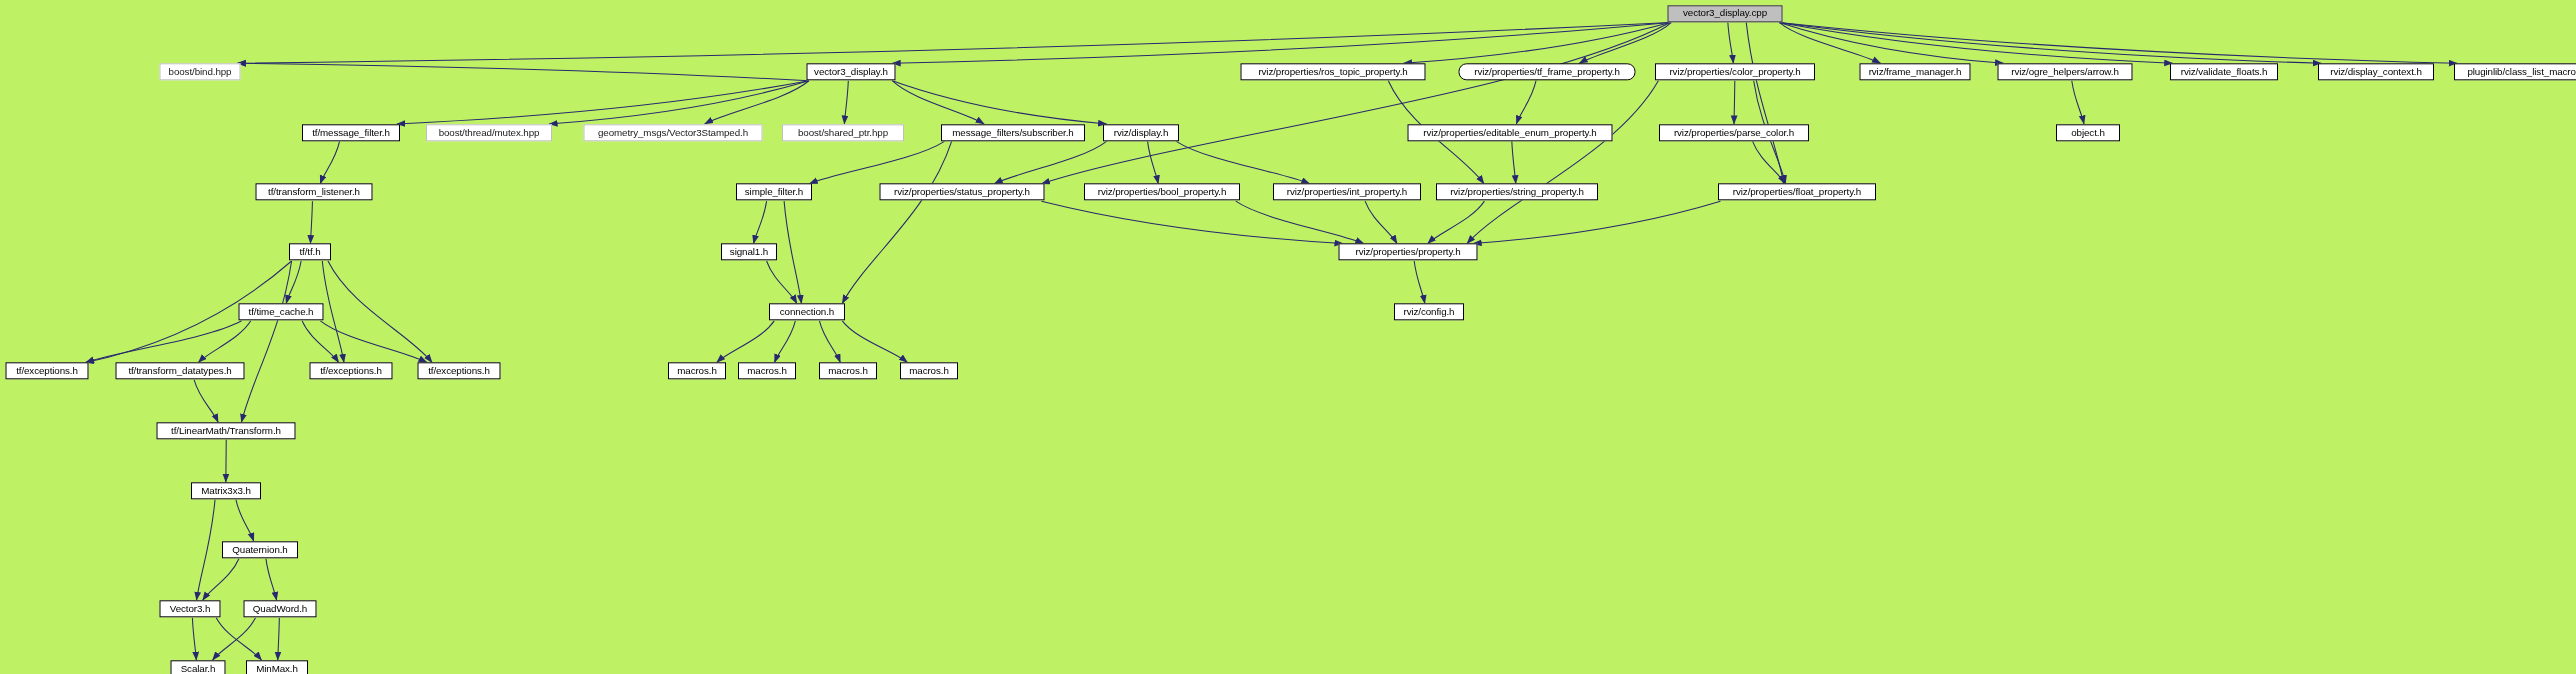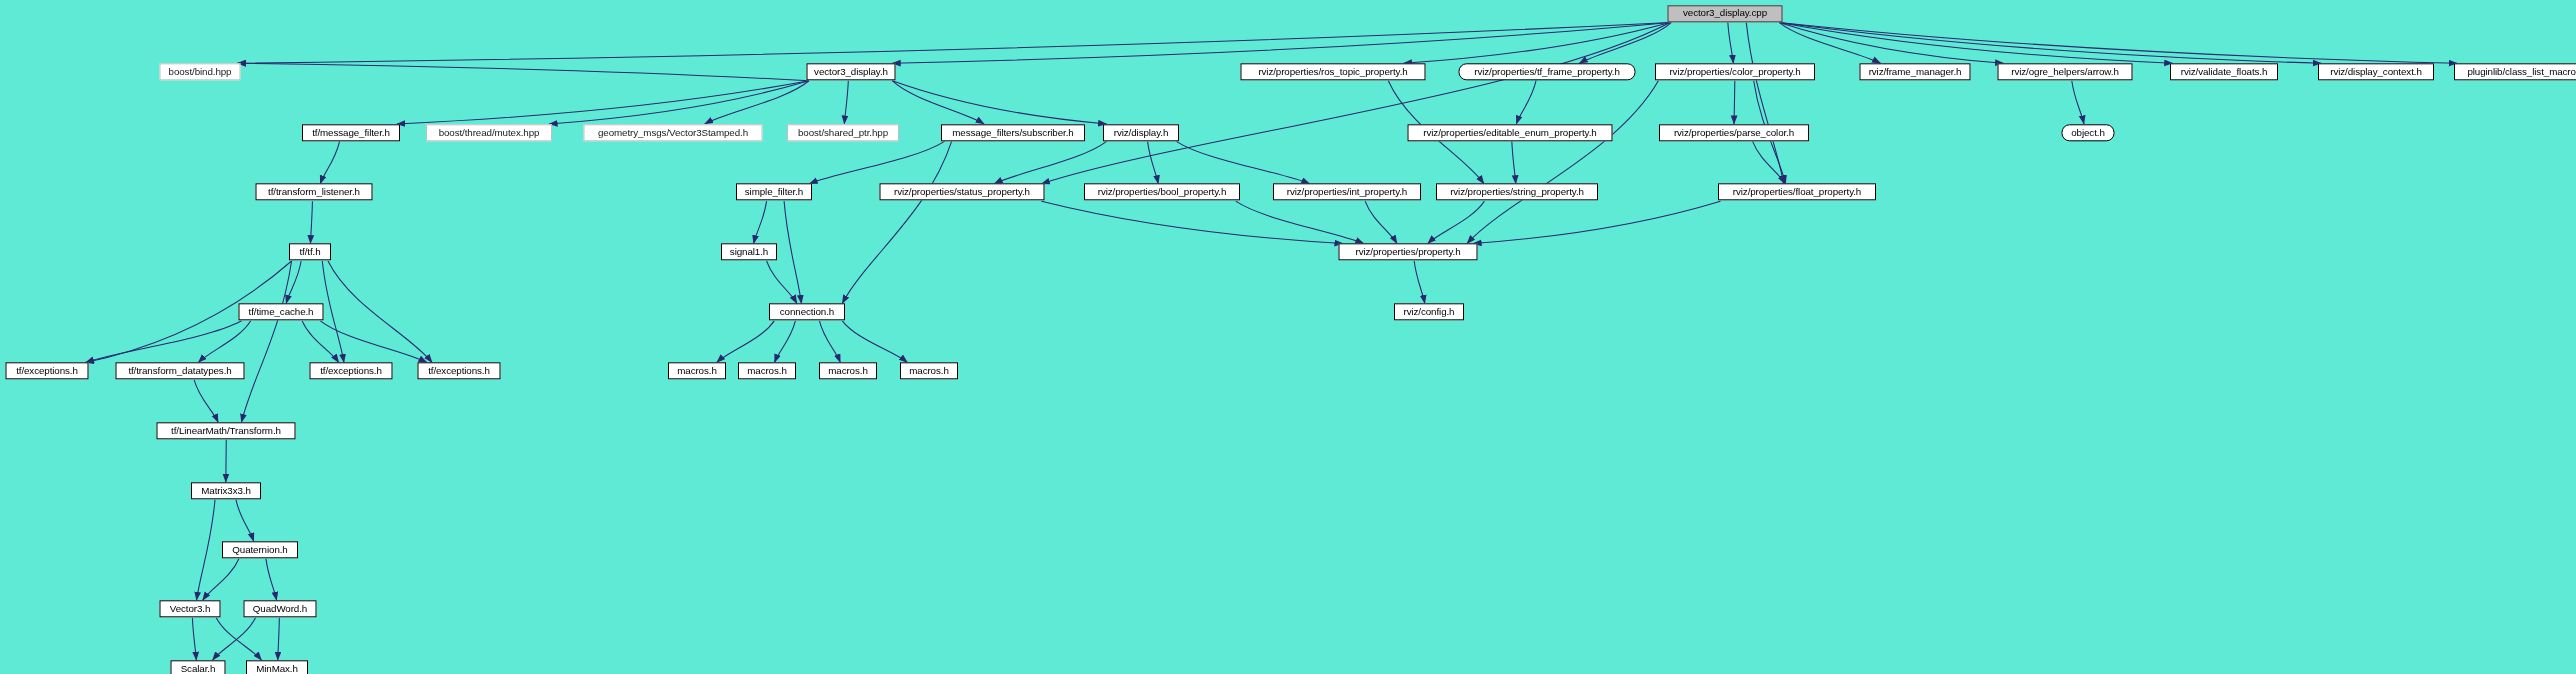--- a/index.html
+++ b/index.html
@@ -4,21 +4,21 @@
 <title>vector3_display.cpp include dependency graph</title>
 <style>
   html, body {
     margin: 0; padding: 0;
     background: #ffffff;
   }
   #graph {
     position: relative;
     width: 2576px;
     height: 675px;
-    background: #5eead4;
+    background: #bef264;
     font-family: "Liberation Sans", "DejaVu Sans", sans-serif;
     overflow: hidden;
   }
   #edges {
     position: absolute;
     left: 0; top: 0;
     width: 2576px;
     height: 675px;
     pointer-events: none;
   }
@@ -169,36 +169,36 @@
       </div>
       <div class="node" style="left: 351px; top: 133px; width: 98px;">
         <span class="node-label">tf/message_filter.h</span>
       </div>
       <div class="node plain" style="left: 489px; top: 133px; width: 126px;">
         <span class="node-label">boost/thread/mutex.hpp</span>
       </div>
       <div class="node plain" style="left: 673px; top: 133px; width: 179px;">
         <span class="node-label">geometry_msgs/Vector3Stamped.h</span>
       </div>
-      <div class="node plain" style="left: 843px; top: 133px; width: 112px;">
+      <div class="node plain" style="left: 843px; top: 133px; width: 122px;">
         <span class="node-label">boost/shared_ptr.hpp</span>
       </div>
       <div class="node" style="left: 1013px; top: 133px; width: 144px;">
         <span class="node-label">message_filters/subscriber.h</span>
       </div>
       <div class="node" style="left: 1141px; top: 133px; width: 76px;">
         <span class="node-label">rviz/display.h</span>
       </div>
       <div class="node" style="left: 1510px; top: 133px; width: 205px;">
         <span class="node-label">rviz/properties/editable_enum_property.h</span>
       </div>
       <div class="node" style="left: 1734px; top: 133px; width: 150px;">
         <span class="node-label">rviz/properties/parse_color.h</span>
       </div>
-      <div class="node" style="left: 2088px; top: 133px; width: 53px; border-radius: 8px;">
+      <div class="node" style="left: 2088px; top: 133px; width: 64px;">
         <span class="node-label">object.h</span>
       </div>
       <div class="node" style="left: 314px; top: 192px; width: 117px;">
         <span class="node-label">tf/transform_listener.h</span>
       </div>
       <div class="node" style="left: 774px; top: 192px; width: 76px;">
         <span class="node-label">simple_filter.h</span>
       </div>
       <div class="node" style="left: 962px; top: 192px; width: 165px;">
         <span class="node-label">rviz/properties/status_property.h</span>

